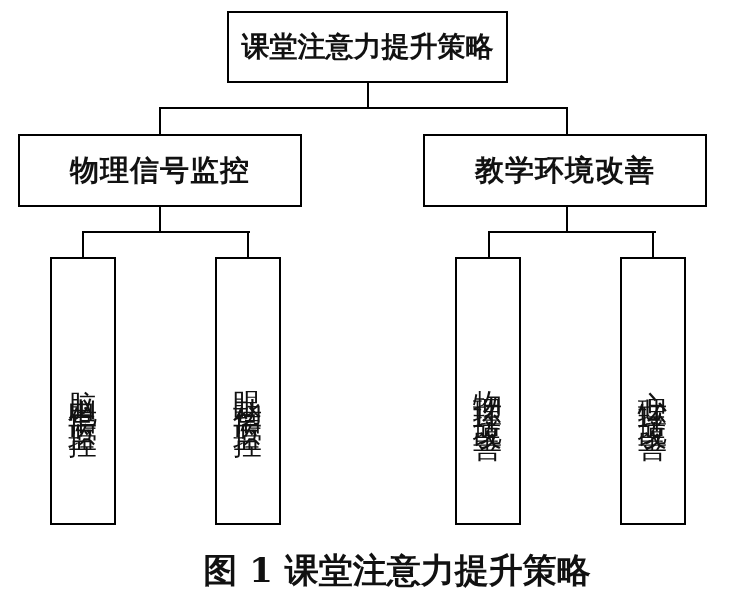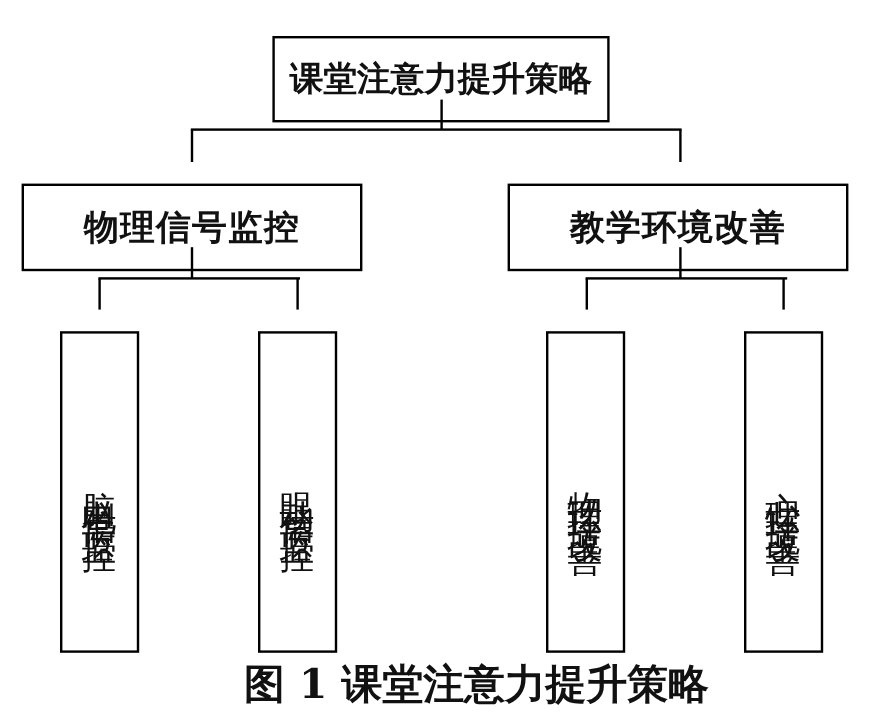--- a/index.html
+++ b/index.html
@@ -18,21 +18,20 @@
   }
   .node {
     position: absolute;
     box-sizing: border-box;
     border: 2px solid #000000;
     background: #ffffff;
     display: flex;
     align-items: center;
     justify-content: center;
     text-align: center;
-    margin-top: 19px;
   }
   .node-root {
     left: 227px; top: 11px;
     width: 281px; height: 72px;
     font-size: 28px;
     font-weight: bold;
     font-family: "DejaVu Sans", sans-serif;
   }
   .node-l2 {
     top: 134px;

